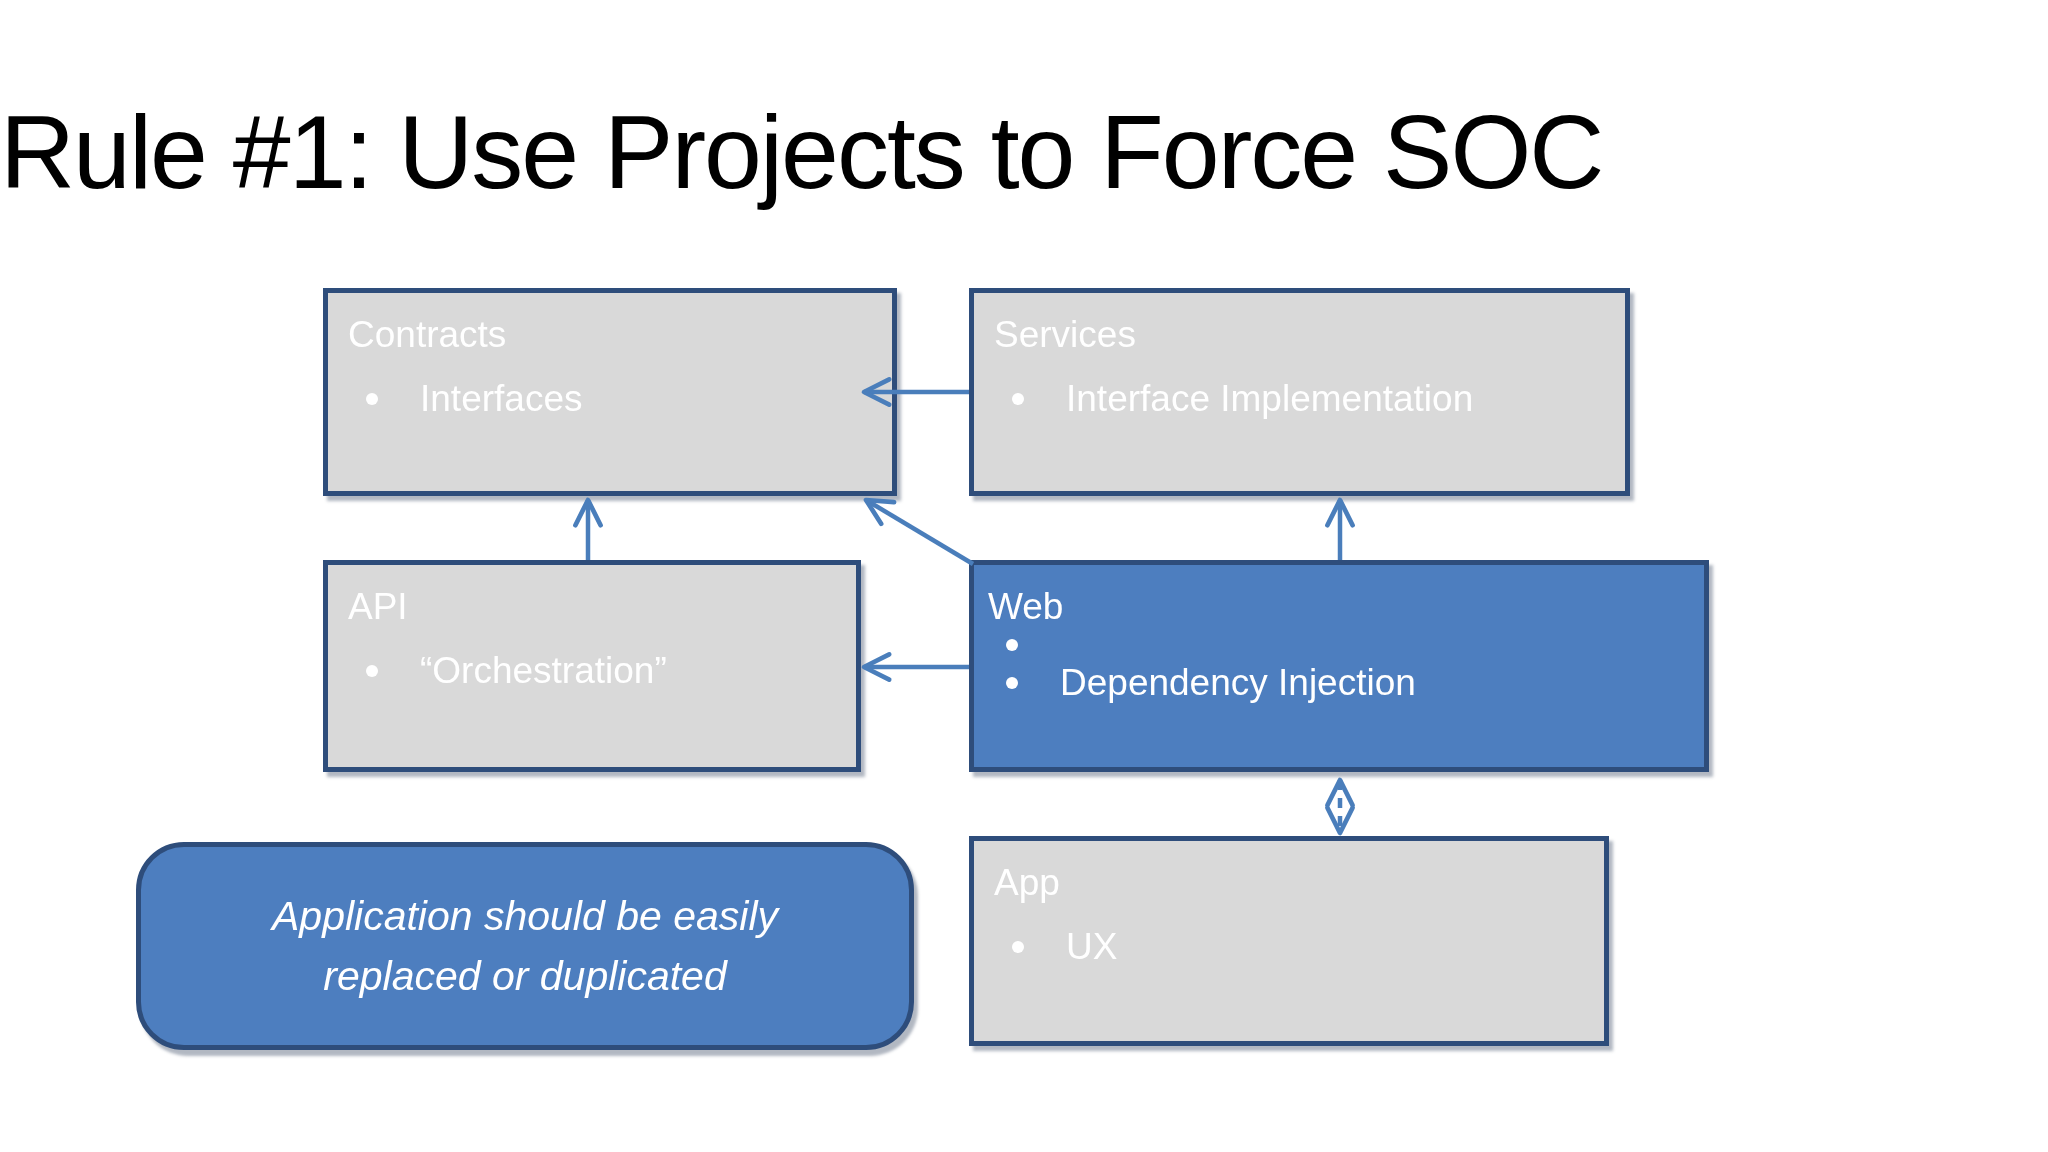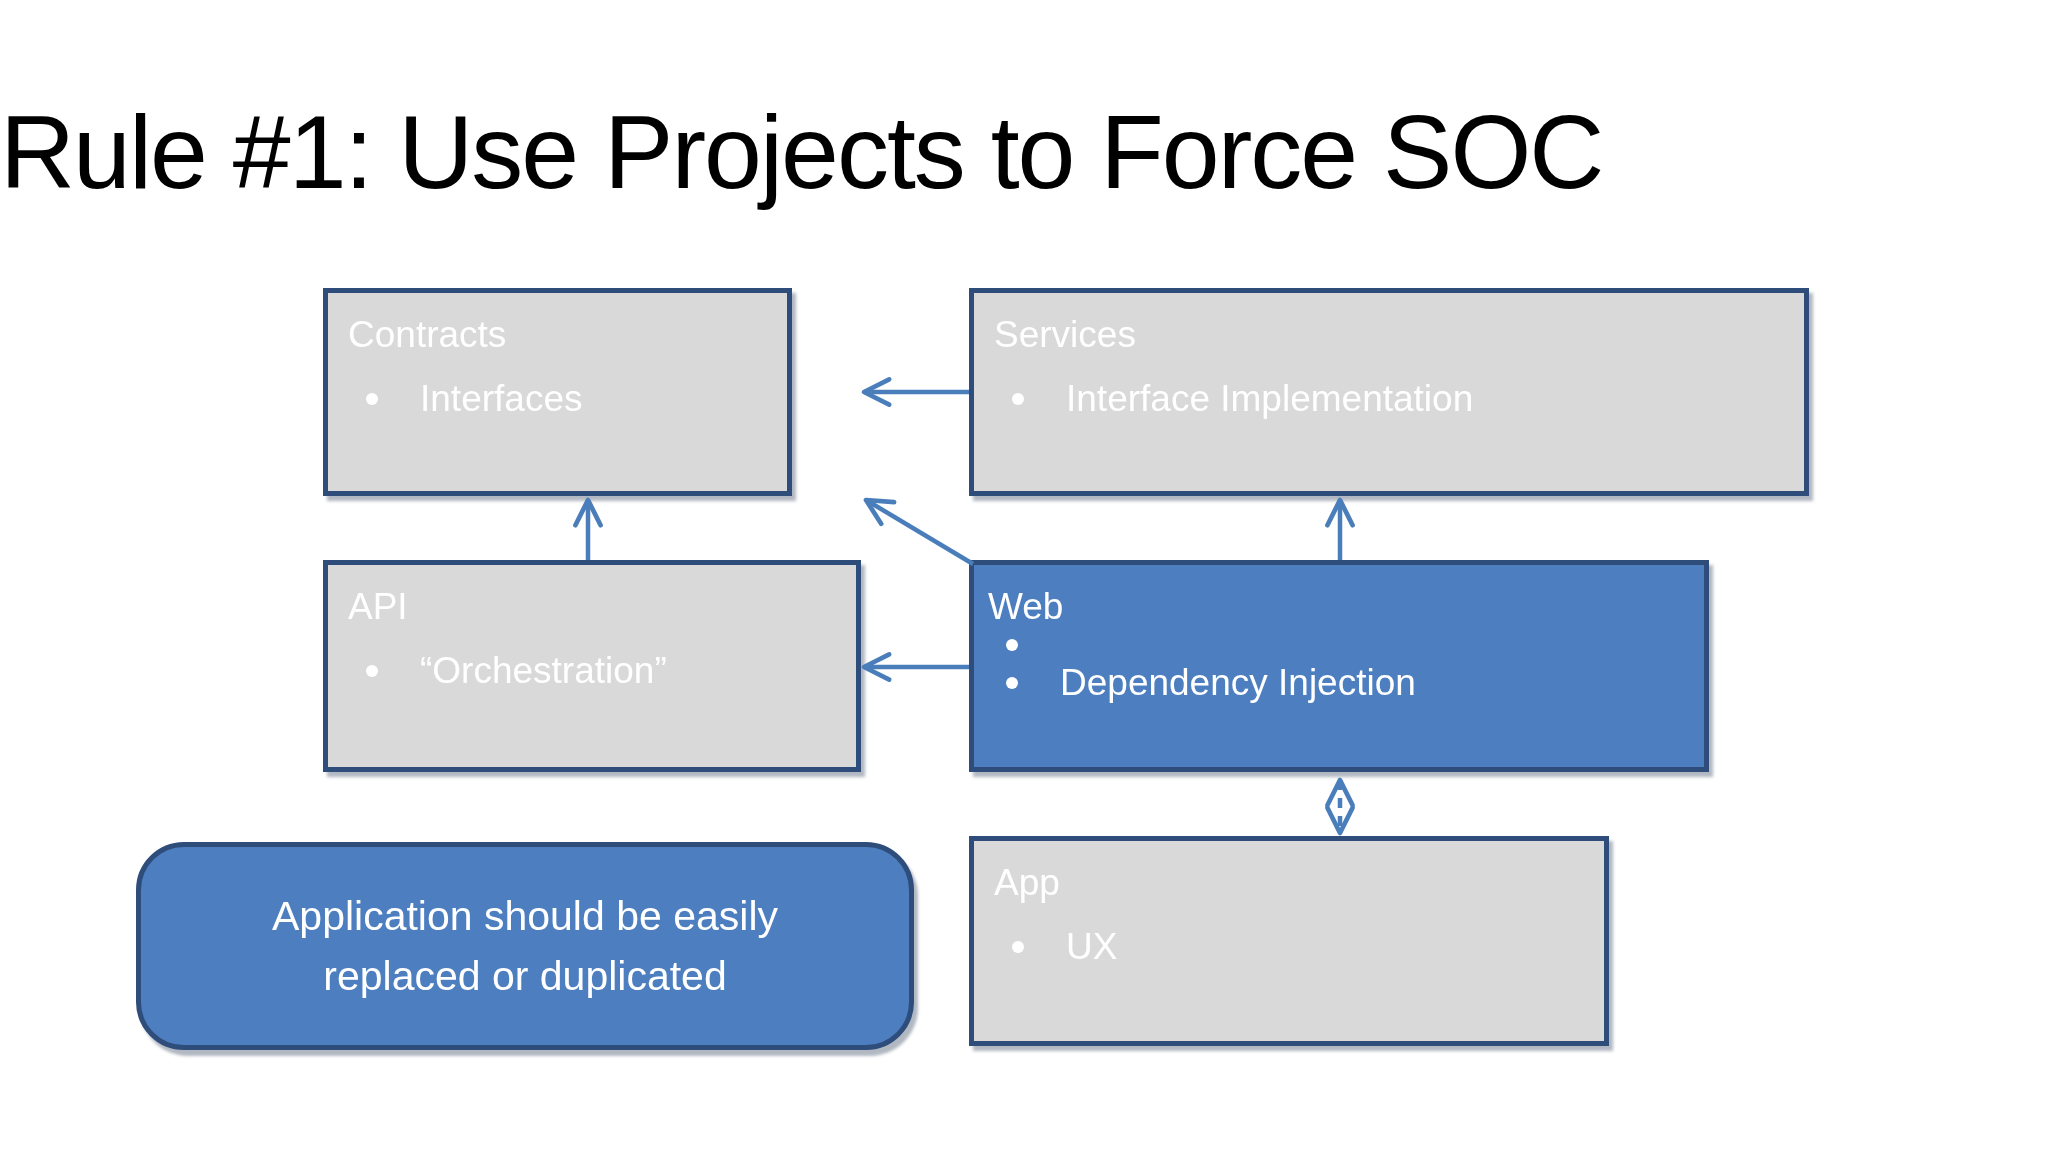--- a/index.html
+++ b/index.html
@@ -33,22 +33,22 @@
     border: 5px solid var(--box-border, #2E4D7B);
     color: var(--box-text, #ffffff);
     font-size: 37px;
     line-height: 64px;
     padding: 10px 0 0 20px;
     box-shadow: 4px 5px 3px rgba(84, 98, 120, 0.45);
   }
   .box.gray { background: var(--box-gray-fill, #D9D9D9); }
   .box.blue { background: var(--box-blue-fill, #4D7EBF); }
 
-  .box-contracts { left: 323px; top: 288px; width: 469px; height: 208px; }
-  .box-services  { left: 969px; top: 288px; width: 840px; height: 208px; }
+  .box-contracts { left: 323px; top: 288px; width: 574px; height: 208px; }
+  .box-services  { left: 969px; top: 288px; width: 661px; height: 208px; }
   .box-api       { left: 323px; top: 560px; width: 538px; height: 212px; }
   .box-web       { left: 969px; top: 560px; width: 740px; height: 212px; padding-left: 14px; }
   .box-app       { left: 969px; top: 836px; width: 640px; height: 210px; }
 
   .box .hdr { display: block; }
   .box .li {
     display: flex;
     align-items: center;
   }
   .box .dot {
@@ -70,21 +70,21 @@
     background: var(--box-blue-fill, #4D7EBF);
     color: var(--box-text, #ffffff);
     display: flex;
     align-items: center;
     justify-content: center;
     text-align: center;
     font-size: 41px;
     line-height: 60px;
     box-shadow: 4px 6px 3px rgba(84, 98, 120, 0.45);
   }
-  .callout .callout-text { max-width: 600px; }
+  .callout .callout-text { max-width: 600px; font-style: italic; }
 
   .arrow-layer {
     position: absolute;
     left: 0; top: 0;
     width: 2048px;
     height: 1152px;
     pointer-events: none;
   }
   .connector {
     stroke: var(--arrow, #4A7EBB);

